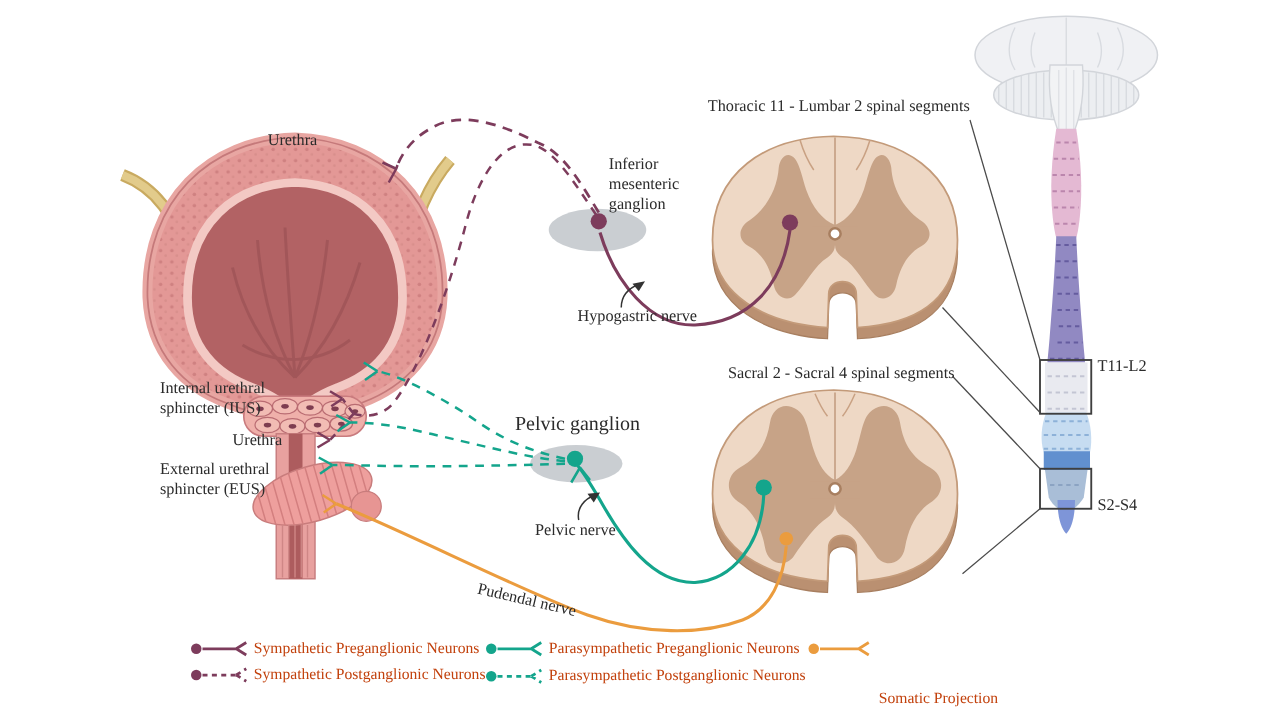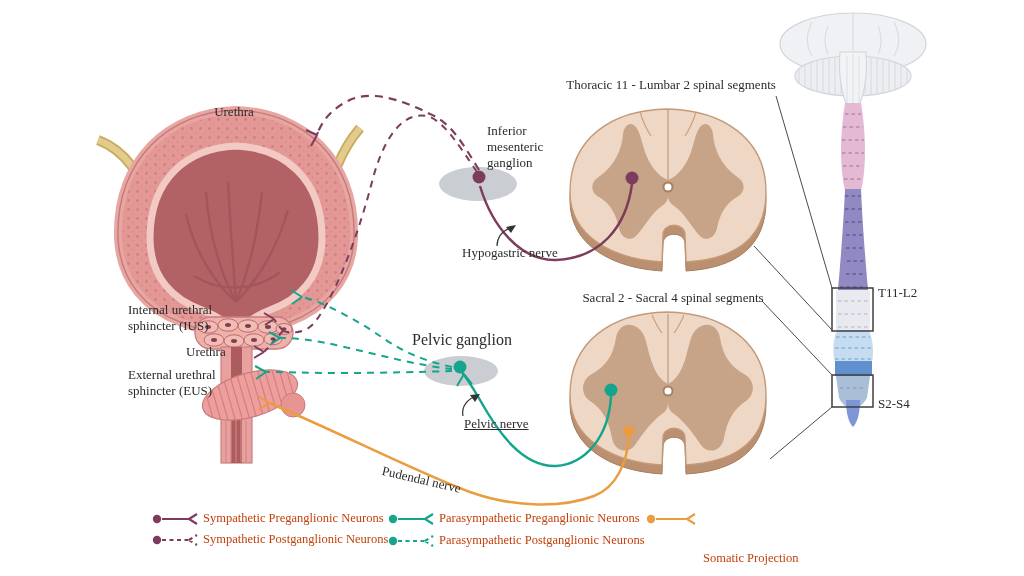--- a/index.html
+++ b/index.html
@@ -251,21 +251,21 @@
   </g>
 </svg>
 
 <div class="lbl center" style="left:198px;top:104px;width:72px;">Urethra</div>
 <div class="lbl wrap" style="left:128px;top:302px;width:122px;">Internal urethral sphincter (IUS)</div>
 <div class="lbl" style="left:186px;top:344px;">Urethra</div>
 <div class="lbl wrap" style="left:487px;top:123px;width:86px;">Inferior mesenteric ganglion</div>
 <div class="lbl wrap" style="left:128px;top:367px;width:122px;">External urethral sphincter (EUS)</div>
 <div class="lbl" style="left:462px;top:245px;">Hypogastric nerve</div>
 <div class="lbl big" style="left:412px;top:330px;">Pelvic ganglion</div>
-<div class="lbl" style="left:464px;top:416px;text-decoration:underline;">Pelvic nerve</div>
+<div class="lbl" style="left:428px;top:416px;">Pelvic nerve</div>
 <div class="lbl rot" style="left:384px;top:463px;">Pudendal nerve</div>
 <div class="lbl center" style="left:566px;top:77px;width:210px;">Thoracic 11 - Lumbar 2 spinal segments</div>
 <div class="lbl center" style="left:582px;top:290px;width:182px;">Sacral 2 - Sacral 4 spinal segments</div>
 <div class="lbl" style="left:878px;top:285px;">T11-L2</div>
 <div class="lbl" style="left:878px;top:396px;">S2-S4</div>
 
 <div class="legend-item" style="left:203px;top:511px;">
   <span class="txt">Sympathetic Preganglionic Neurons</span>
 </div>
 <div class="legend-item" style="left:203px;top:532px;">

